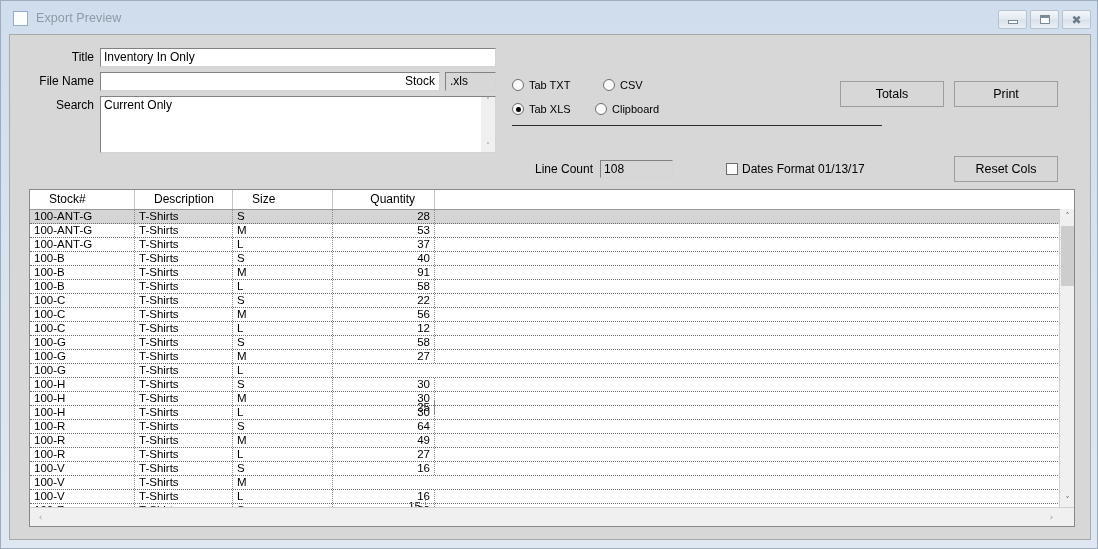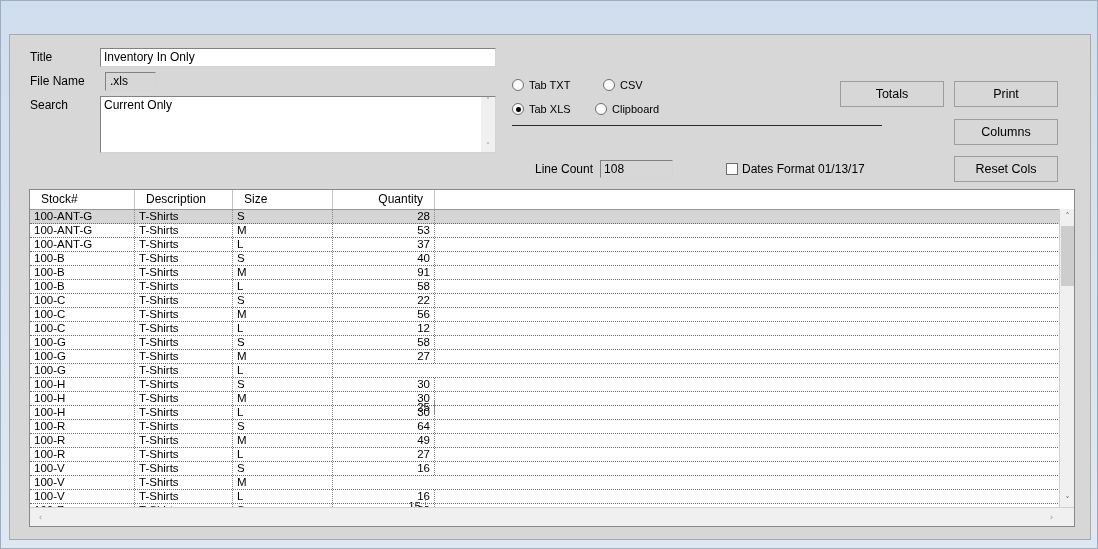--- a/index.html
+++ b/index.html
@@ -113,20 +113,21 @@
     top: 13px;
     width: 470px;
   }
   .field-row {
     display: flex;
     align-items: flex-start;
     margin-bottom: 5px;
   }
   .fld-label {
     width: 64px;
+    text-align: right;
     padding-right: 6px;
     font-size: 12px;
     line-height: 19px;
     color: #000;
     flex: none;
   }
   .sunken {
     box-sizing: border-box;
     background: #ffffff;
     border: 1px solid;
@@ -314,21 +315,21 @@
     border-bottom: 1px solid #999999;
   }
   .hcell {
     position: absolute;
     top: 0;
     height: 19px;
     line-height: 18px;
     font-size: 12px;
     box-sizing: border-box;
     border-right: 1px solid #c4c4c4;
-    padding: 0 11px;
+    padding: 0 19px;
     white-space: nowrap;
     overflow: hidden;
   }
   .grid-body {
     position: relative;
     height: 299px;
     overflow: hidden;
   }
   .grow {
     position: relative;
@@ -410,32 +411,48 @@
     font-family: "DejaVu Sans", sans-serif;
   }
   .hs-left { left: 2px; }
   .hs-right { right: 14px; }
 </style>
 </head>
 <body>
 
 <div class="window">
 
+  <div class="titlebar">
+    <div class="title-icon"></div>
+    <div class="title-text">Export Preview</div>
+    <div class="win-buttons">
+      <div class="win-btn">
+        <div class="glyph-min"></div>
+      </div>
+      <div class="win-btn">
+        <div class="glyph-max"></div>
+      </div>
+      <div class="win-btn">
+        <span class="glyph-close">✖</span>
+      </div>
+    </div>
+  </div>
 
   <div class="dialog">
 
     <div class="form-left">
 
       <div class="field-row">
         <div class="fld-label">Title</div>
         <div class="sunken input-title">Inventory In Only</div>
       </div>
 
       <div class="field-row">
         <div class="fld-label">File Name</div>
+        <div class="sunken input-filename">Stock</div>
         <div class="sunken input-ext">.xls</div>
       </div>
 
       <div class="field-row">
         <div class="fld-label">Search</div>
         <div class="search-wrap">
           <div class="sunken textarea-search">Current Only</div>
           <div class="ta-scroll">
             <div class="ta-arrow">˄</div>
             <div class="ta-arrow">˅</div>
@@ -474,21 +491,20 @@
       </div>
 
       <div class="dates-row">
         <span class="chk"></span>
         <span>Dates Format 01/13/17</span>
       </div>
     </div>
 
     <div class="btn" id="btn-totals">Totals</div>
     <div class="btn" id="btn-print">Print</div>
-    <div class="btn" id="btn-columns">Columns</div>
     <div class="btn" id="btn-reset">Reset Cols</div>
 
     <div class="grid-outer">
       <div class="grid-head" id="grid-head">
           <div class="hcell" style="left: 0px; width: 105px; text-align: left;">Stock#</div>
           <div class="hcell" style="left: 105px; width: 98px; text-align: left;">Description</div>
           <div class="hcell" style="left: 203px; width: 100px; text-align: left;">Size</div>
           <div class="hcell" style="left: 303px; width: 102px; text-align: right;">Quantity</div>
         </div>
       <div class="grid-body" id="grid-body">

